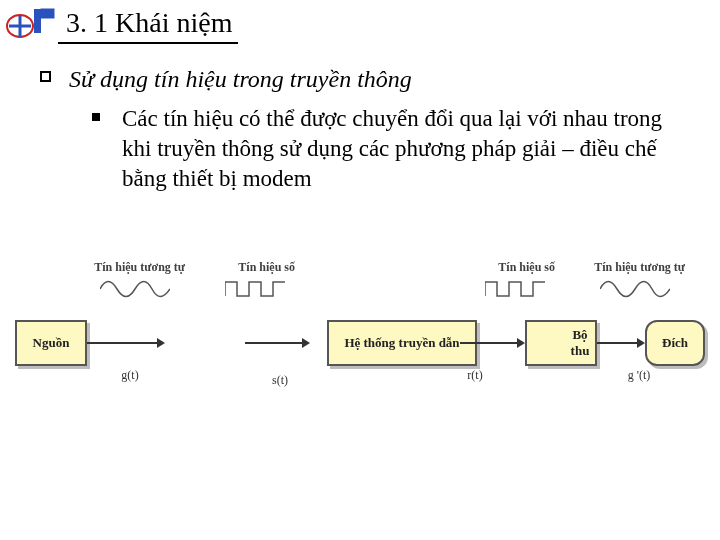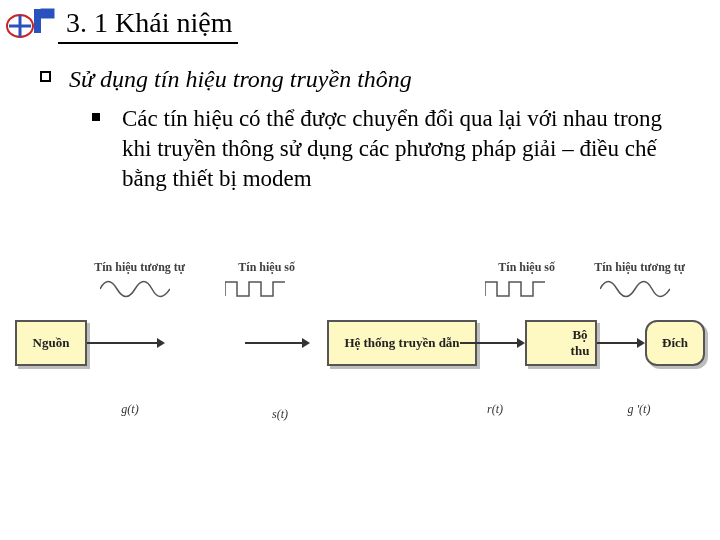--- a/index.html
+++ b/index.html
@@ -108,24 +108,22 @@
   .sig-label {
     position: absolute;
     font-weight: bold;
     font-size: 12px;
     color: #404040;
     text-align: right;
   }
   .below-label {
     position: absolute;
     font-size: 12px;
-    font-style: italic;
     color: #333;
     text-align: center;
-    margin-top: 34px;
   }
   svg.wave {
     position: absolute;
   }
   svg.arrow {
     position: absolute;
   }
 </style>
 </head>
 <body>
@@ -196,18 +194,18 @@
       <line x1="0" y1="7" x2="57" y2="7" stroke="#333" stroke-width="2"></line>
       <polygon points="57,2 65,7 57,12" fill="#333"></polygon>
     </svg>
     <svg class="arrow" style="left:582px; top:76px;" width="48" height="14" viewBox="0 0 48 14">
       <line x1="0" y1="7" x2="40" y2="7" stroke="#333" stroke-width="2"></line>
       <polygon points="40,2 48,7 40,12" fill="#333"></polygon>
     </svg>
 
     <div class="below-label" style="left:95px;  top:108px; width:40px;">g(t)</div>
     <div class="below-label" style="left:245px; top:113px; width:40px;">s(t)</div>
-    <div class="below-label" style="left:460px; top:108px; width:40px;">r(t)</div>
+    <div class="below-label" style="left:440px; top:108px; width:40px;">r(t)</div>
     <div class="below-label" style="left:599px; top:108px; width:50px;">g '(t)</div>
 
   </div>
 
 </div>
 
 </body></html>

